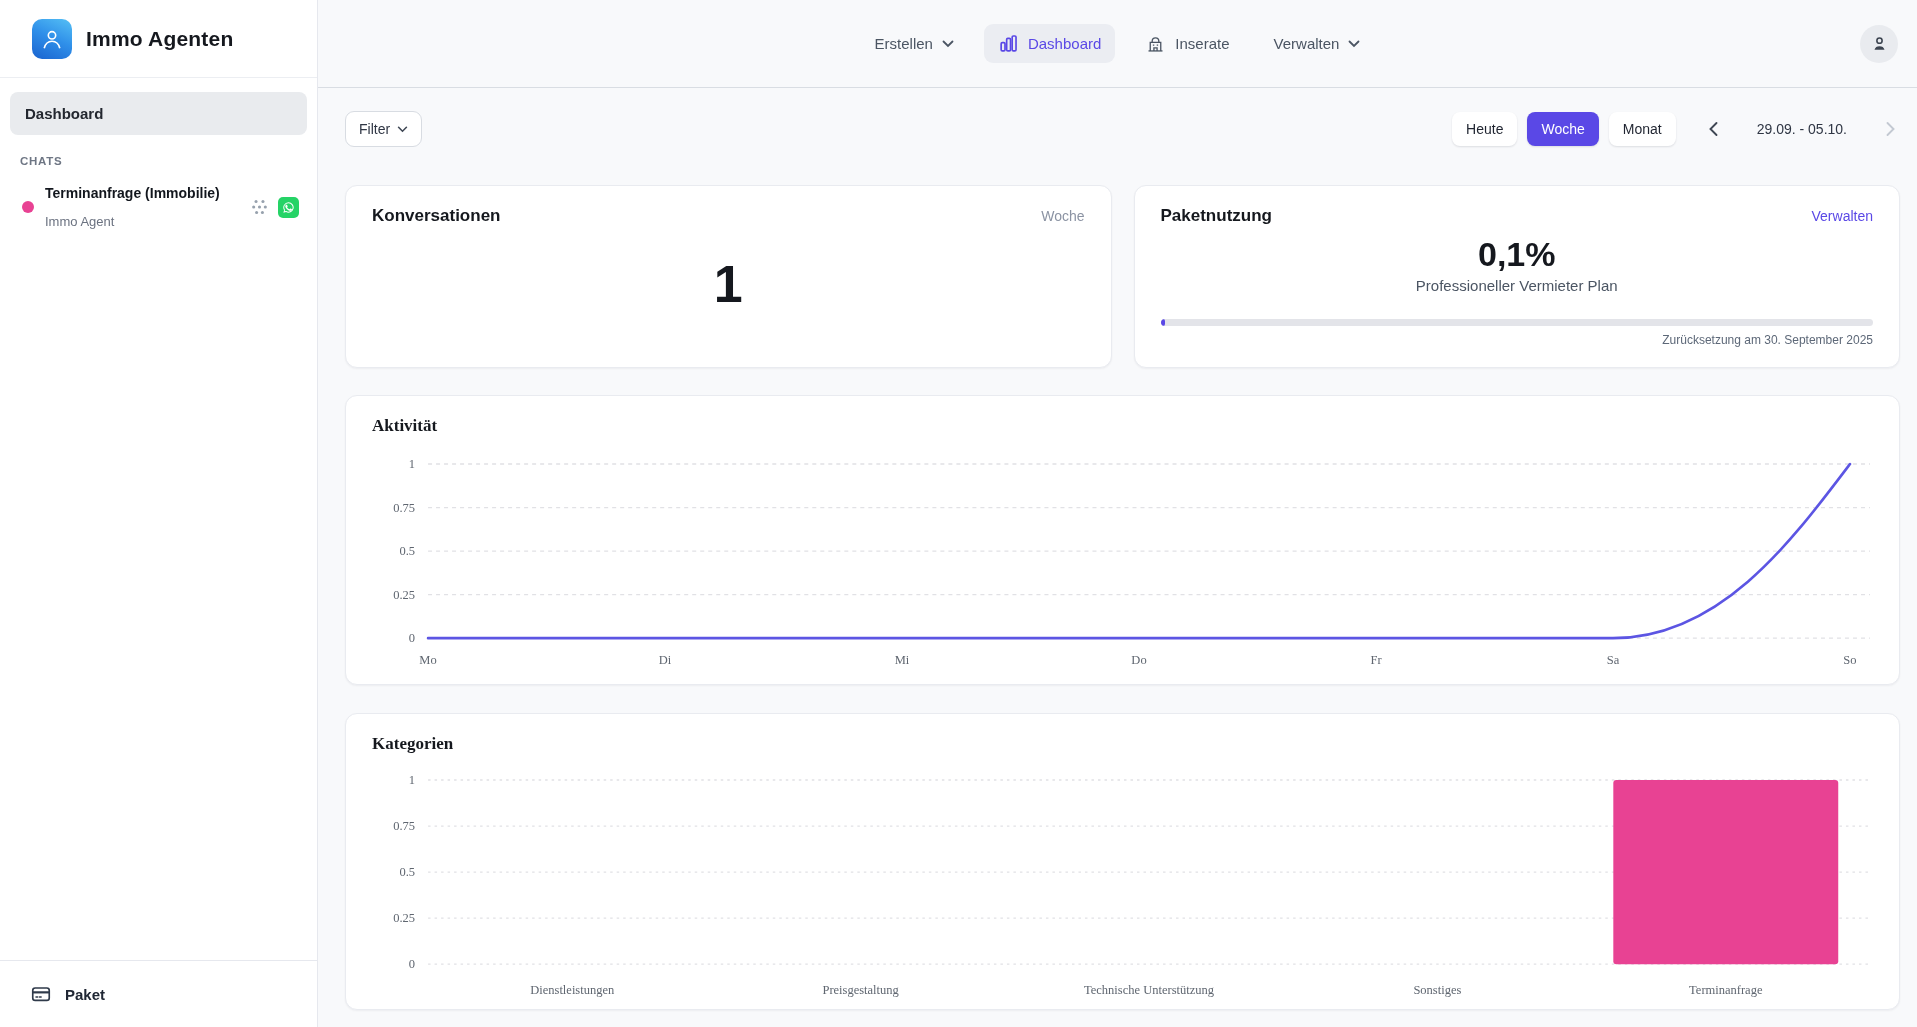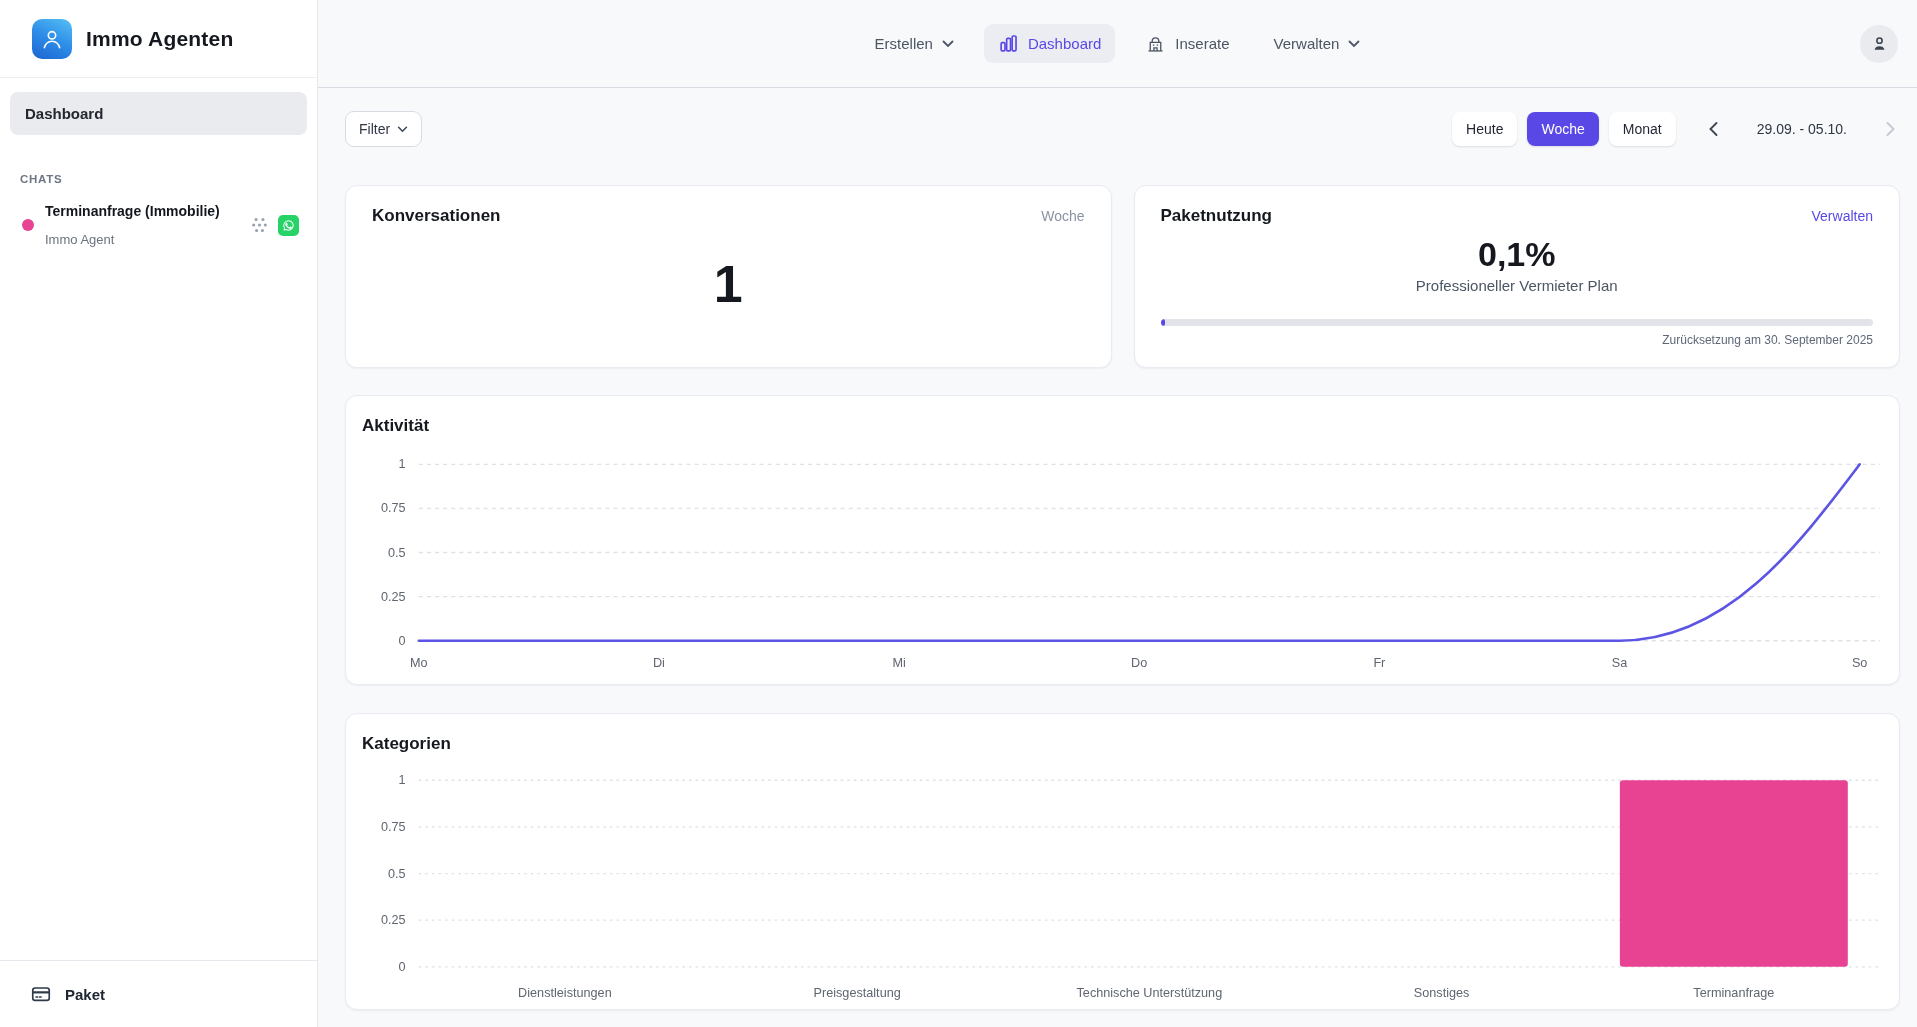--- a/index.html
+++ b/index.html
@@ -11,21 +11,21 @@
   }
   
   .sidebar { width:318px; min-width:318px; background:#fff; border-right:1px solid #e6e8ee; display:flex; flex-direction:column; }
   .logo-row { display:flex; align-items:center; gap:14px; padding:0 32px; height:78px; border-bottom:1px solid #eceef2; }
   .logo { width:40px; height:40px; border-radius:10px; flex:none;
     background:linear-gradient(205deg,#55c0f5 0%,#2f8fe9 48%,#1a63cf 100%);
     display:flex; align-items:center; justify-content:center; }
   .app-title { font-size:21px; font-weight:700; color:#15181e; letter-spacing:.2px; }
   .side-body { flex:1; padding:14px 10px 0; }
   .side-nav-item { background:#e9ebee; border-radius:8px; padding:13px 15px; font-size:15px; font-weight:600; color:#23272f; cursor:pointer; }
-  .chats-label { font-size:11.5px; font-weight:700; color:#6e7684; letter-spacing:.7px; padding:38px 10px 12px; }
+  .chats-label { font-size:11.5px; font-weight:700; color:#6e7684; letter-spacing:.7px; padding:20px 10px 12px; }
   .chat-item { display:flex; align-items:center; gap:11px; padding:6px 8px 6px 12px; border-radius:8px; cursor:pointer; }
   .chat-dot { width:12px; height:12px; border-radius:50%; flex:none; }
   .chat-text { flex:1; min-width:0; }
   .chat-title { font-size:14px; font-weight:700; color:#12161d; white-space:nowrap; }
   .chat-sub { font-size:13px; font-weight:500; color:#6b7280; margin-top:13px; }
   .chat-icons { display:flex; align-items:center; gap:9px; }
   .wa-badge { width:21px; height:21px; border-radius:5px; background:#25d366; display:flex; align-items:center; justify-content:center; }
   .side-footer { border-top:1px solid #e6e8ee; padding:22px 30px; }
   .paket-row { display:flex; align-items:center; gap:13px; font-size:15px; font-weight:600; color:#202734; cursor:pointer;text-align:right; }
   
@@ -53,21 +53,21 @@
   .card-title { font-size:17px; font-weight:700; color:#15181e; margin:0; }
   .period-label { font-size:14px; color:#8b93a3; }
   .big-number { text-align:center; font-size:52px; font-weight:700; color:#15181e; margin-top:28px; }
   .manage-link { font-size:14px; color:#5a48e6; cursor:pointer; text-decoration:none; }
   .usage-value { text-align:center; font-size:34px; font-weight:700; color:#15181e; margin-top:9px; }
   .plan-name { text-align:center; font-size:15px; color:#4b5563; margin-top:3px; }
   .progress-track { margin-top:25px; height:7px; border-radius:4px; background:#e3e4e9; overflow:hidden; }
   .progress-fill { height:100%; background:#5a48e6; border-radius:4px; width:0; }
   .reset-note { text-align:right; font-size:12px; color:#5d6878; margin-top:7px; }
   
-  .card-chart { padding:20px 16px 12px; }
+  .card-chart { padding:20px 26px 12px;font-family:Liberation Serif, serif; }
   .card-chart.activity { margin-top:27px; height:290px; }
   .card-chart.categories { margin-top:28px; height:297px; }
   .chart-title { font-size:17px; font-weight:700; color:#15181e; margin:0 0 6px; }
   svg.chart { width:100%; display:block; }
   .tick { font-size:12.5px; fill:#5f6670; }
 </style>
 </head>
 <body>
 
 <aside class="sidebar">

